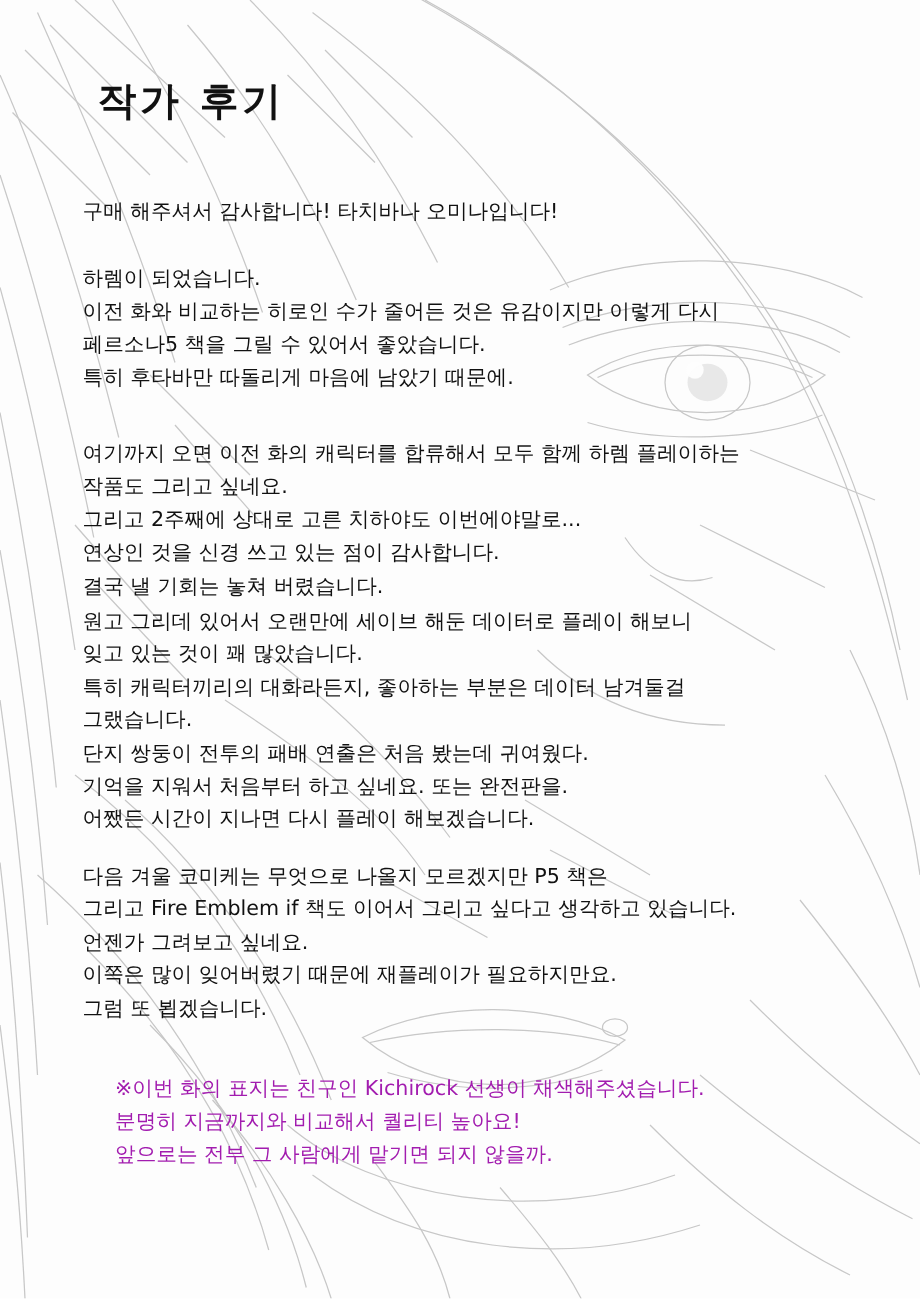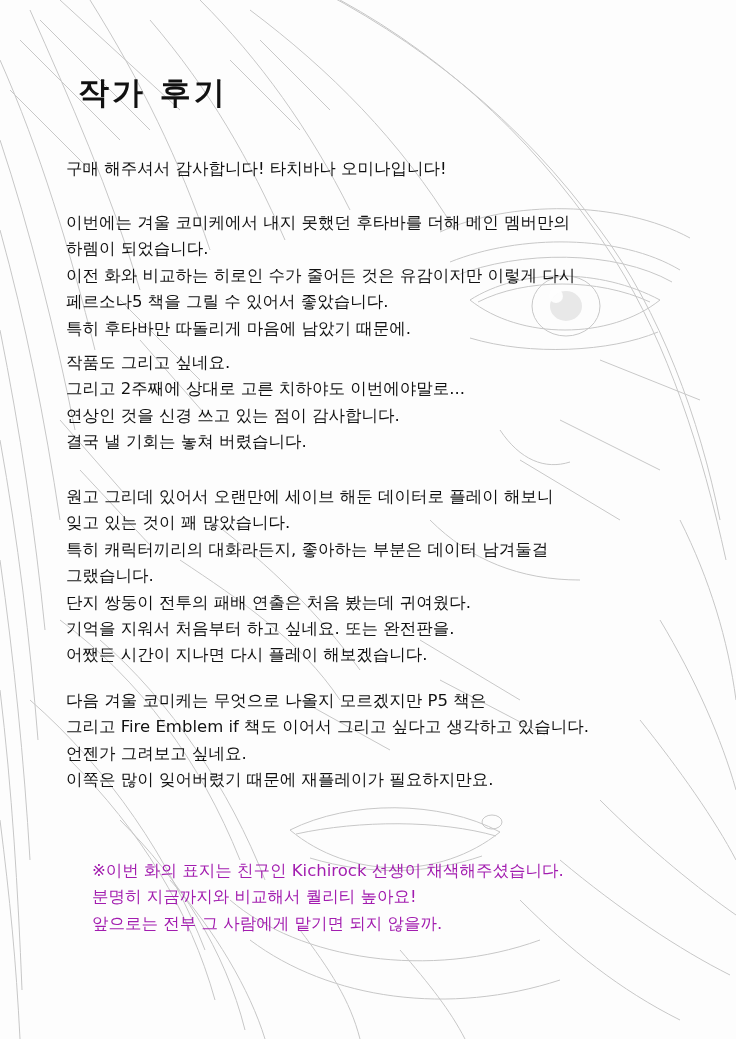--- a/index.html
+++ b/index.html
@@ -27,21 +27,21 @@
     pointer-events: none;
   }
   
   #content {
     position: relative;
     z-index: 2;
   }
   .title {
     position: absolute;
     left: 78px;
-    top: 72px;
+    top: 60px;
     font-size: 31px;
     font-weight: bold;
     letter-spacing: 3px;
     font-family: "DejaVu Sans", sans-serif;
     color: #111;
   }
   .lede {
     position: absolute;
     left: 66px;
     top: 158px;
@@ -160,28 +160,28 @@
     </g>
   </svg>
 
   <div id="content">
 
     <div class="title">작가 후기</div>
 
     <div class="lede">구매 해주셔서 감사합니다! 타치바나 오미나입니다!</div>
 
     <div class="para" id="para-1">
-      <span class="line">이번에는 겨울 코미케에서 내지 못했던 후타바를 더해 메인 멤버만의</span>
       <span class="line">하렘이 되었습니다.</span>
       <span class="line">이전 화와 비교하는 히로인 수가 줄어든 것은 유감이지만 이렇게 다시</span>
       <span class="line">페르소나5 책을 그릴 수 있어서 좋았습니다.</span>
       <span class="line">특히 후타바만 따돌리게 마음에 남았기 때문에.</span>
     </div>
 
     <div class="para" id="para-2">
+      <span class="line">여기까지 오면 이전 화의 캐릭터를 합류해서 모두 함께 하렘 플레이하는</span>
       <span class="line">작품도 그리고 싶네요.</span>
       <span class="line">그리고 2주째에 상대로 고른 치하야도 이번에야말로...</span>
       <span class="line">연상인 것을 신경 쓰고 있는 점이 감사합니다.</span>
       <span class="line">결국 낼 기회는 놓쳐 버렸습니다.</span>
     </div>
 
     <div class="para" id="para-3">
       <span class="line">원고 그리데 있어서 오랜만에 세이브 해둔 데이터로 플레이 해보니</span>
       <span class="line">잊고 있는 것이 꽤 많았습니다.</span>
       <span class="line">특히 캐릭터끼리의 대화라든지, 좋아하는 부분은 데이터 남겨둘걸</span>
@@ -189,20 +189,21 @@
       <span class="line">단지 쌍둥이 전투의 패배 연출은 처음 봤는데 귀여웠다.</span>
       <span class="line">기억을 지워서 처음부터 하고 싶네요. 또는 완전판을.</span>
       <span class="line">어쨌든 시간이 지나면 다시 플레이 해보겠습니다.</span>
     </div>
 
     <div class="para" id="para-4">
       <span class="line">다음 겨울 코미케는 무엇으로 나올지 모르겠지만 P5 책은</span>
       <span class="line">그리고 Fire Emblem if 책도 이어서 그리고 싶다고 생각하고 있습니다.</span>
       <span class="line">언젠가 그려보고 싶네요.</span>
       <span class="line">이쪽은 많이 잊어버렸기 때문에 재플레이가 필요하지만요.</span>
+      <span class="line">그럼 또 뵙겠습니다.</span>
     </div>
 
     <div class="note">
       <span class="line">※이번 화의 표지는 친구인 Kichirock 선생이 채색해주셨습니다.</span>
       <span class="line">분명히 지금까지와 비교해서 퀄리티 높아요!</span>
       <span class="line">앞으로는 전부 그 사람에게 맡기면 되지 않을까.</span>
     </div>
 
   </div>
 </div>

